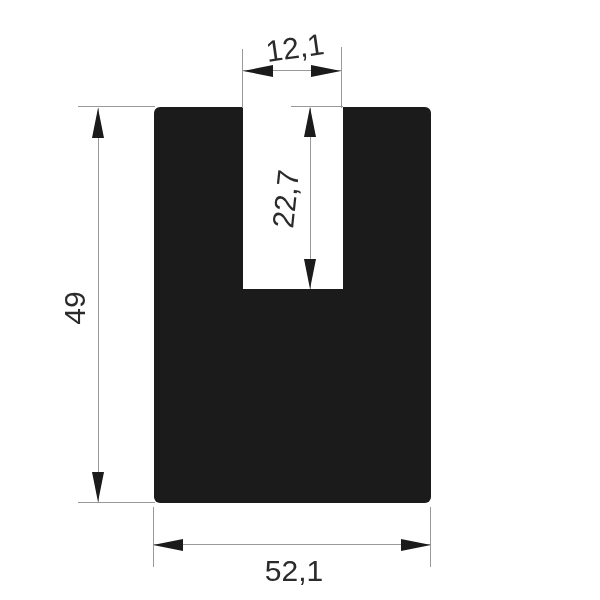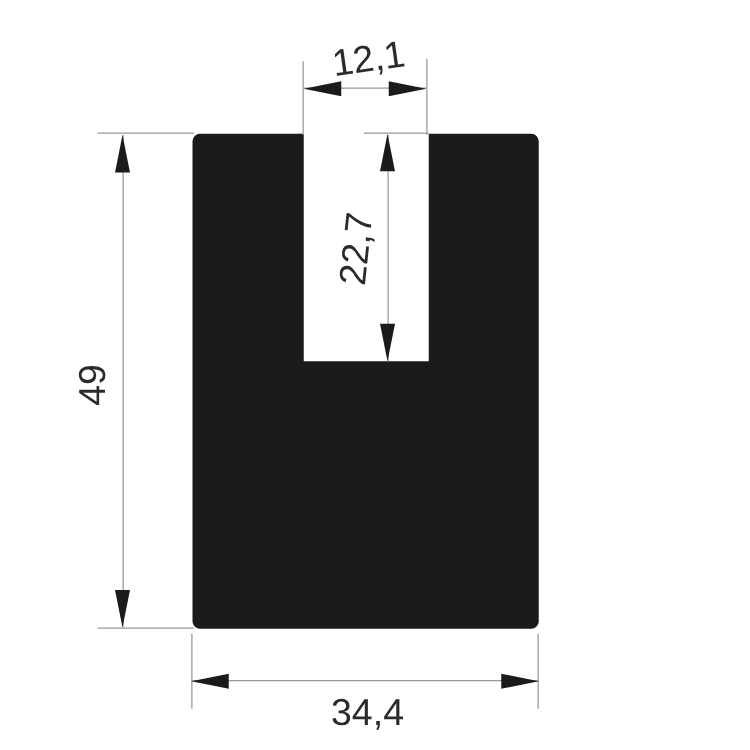--- a/index.html
+++ b/index.html
@@ -102,15 +102,15 @@
   <div class="tline l-slotd-dim"></div>
   <div class="arr arr-up a-slotd-top"></div>
   <div class="arr arr-down a-slotd-bot"></div>
   <div class="dim-label t-slot-depth">22,7</div>
 
   <div class="tline l-width-ext-left"></div>
   <div class="tline l-width-ext-right"></div>
   <div class="tline l-width-dim"></div>
   <div class="arr arr-left a-width-left"></div>
   <div class="arr arr-right a-width-right"></div>
-  <div class="dim-label t-width">34,4</div>
+  <div class="dim-label t-width">52,1</div>
 
 </div>
 
 </body></html>

